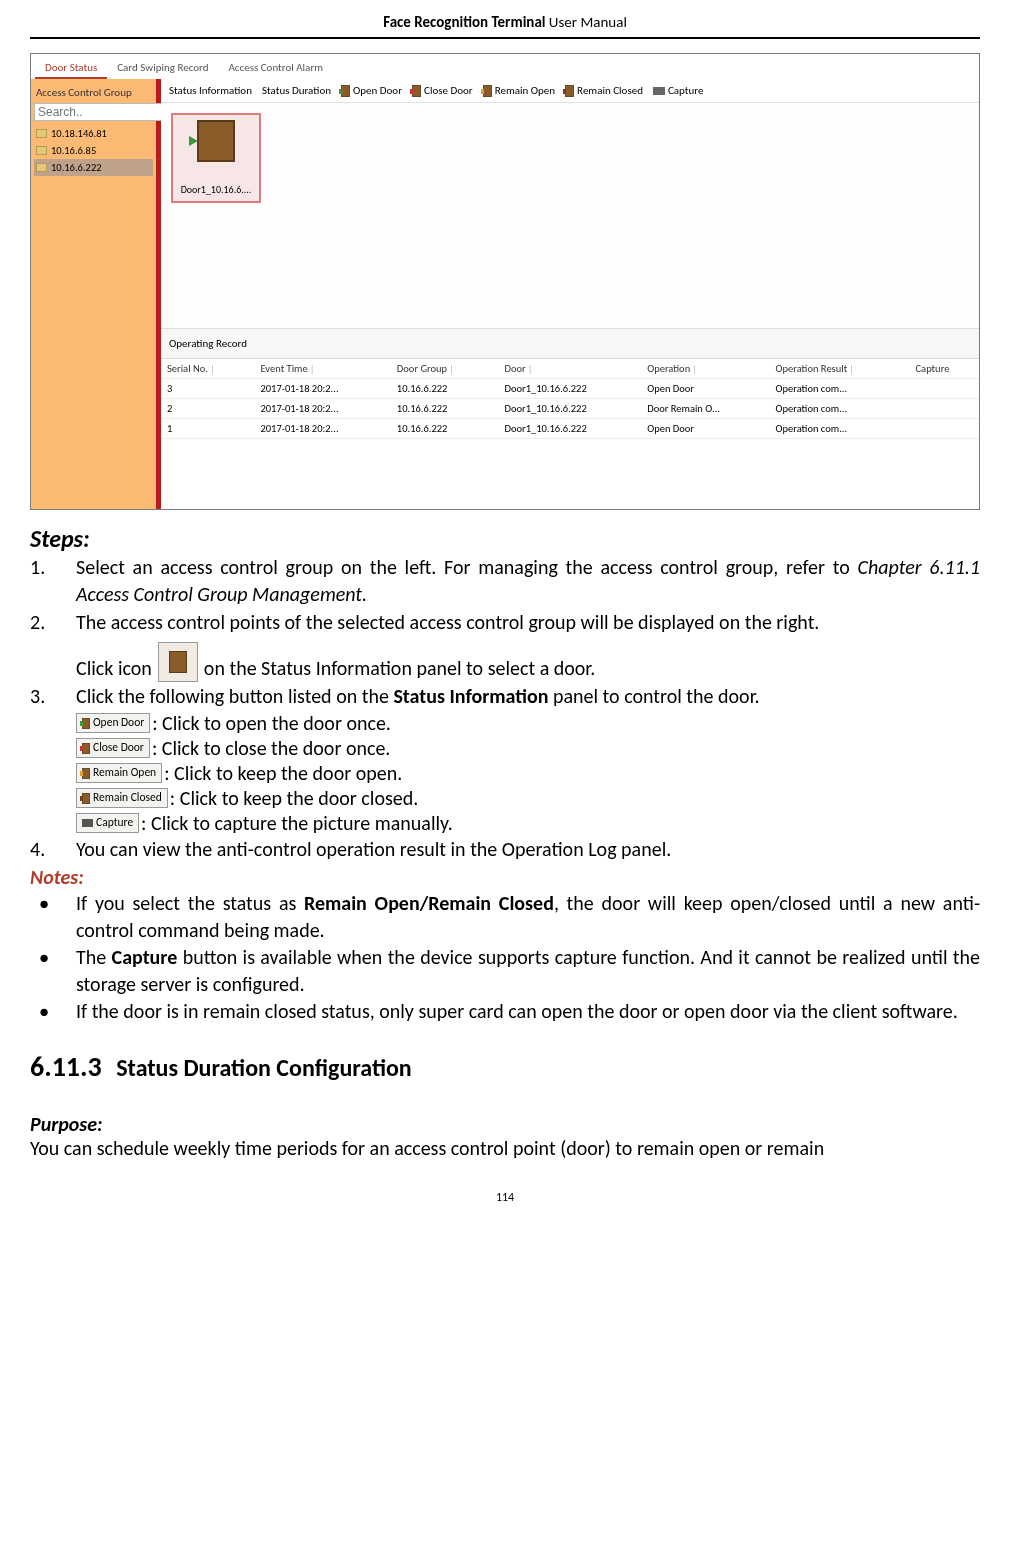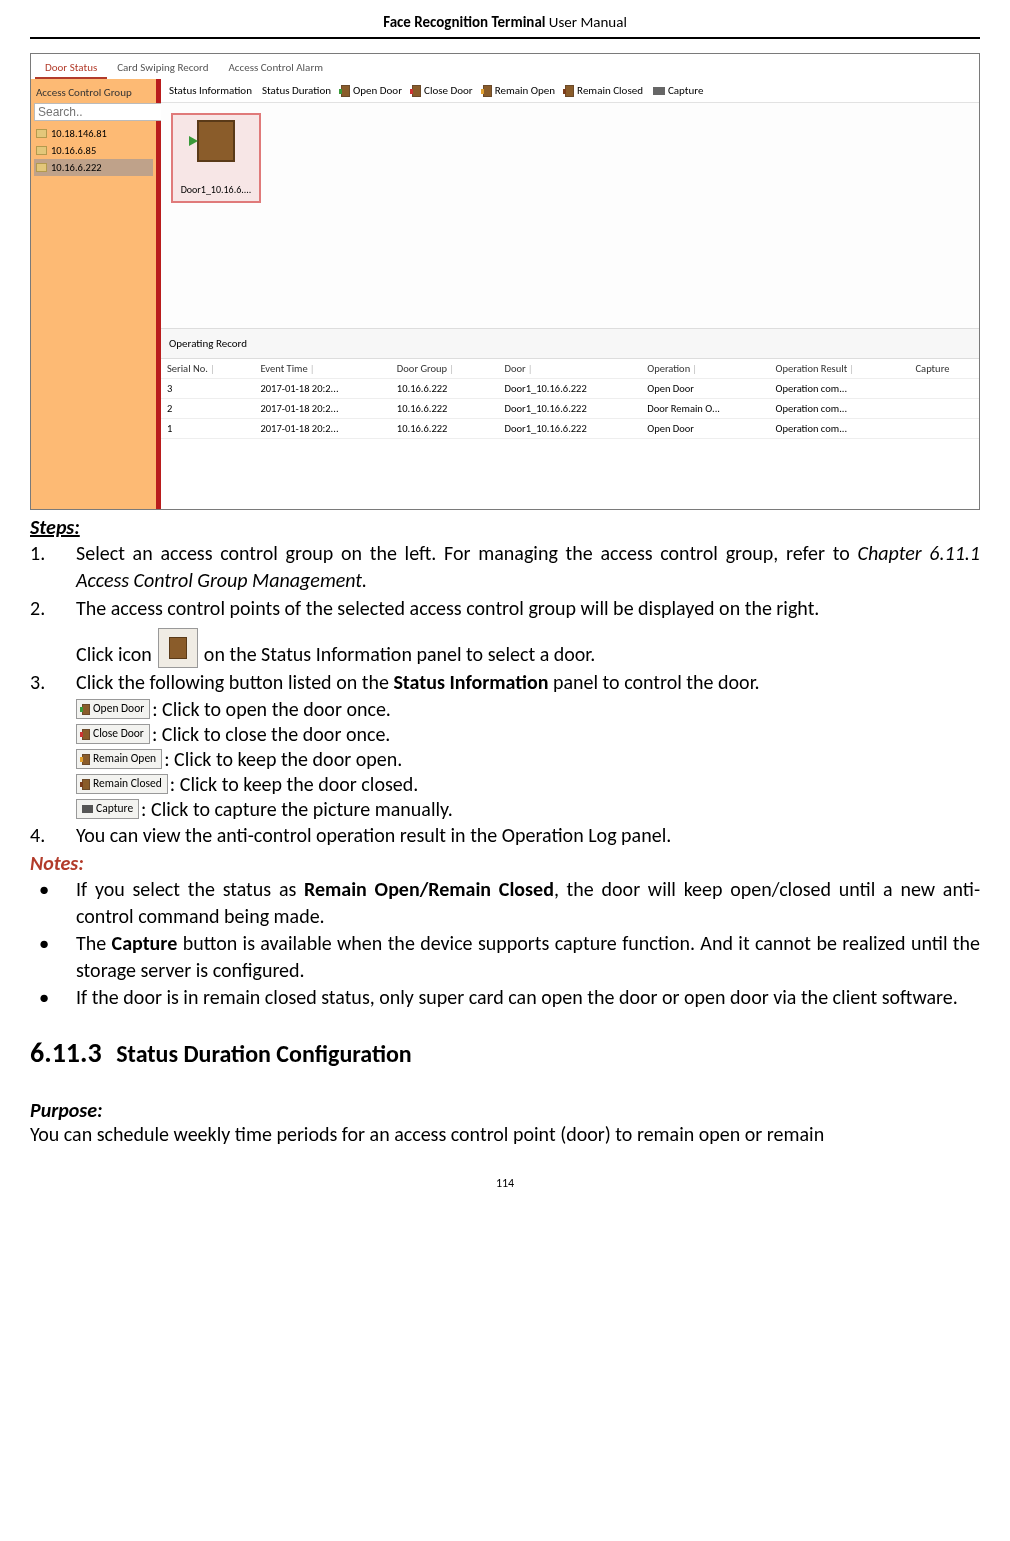--- a/index.html
+++ b/index.html
@@ -101,21 +101,21 @@
     background:#f7f7f7;
   }
   .ss-table { width:100%; border-collapse:collapse; font-size:10.5px; }
   .ss-table th, .ss-table td {
     text-align:left; padding:3px 6px; border-bottom:1px solid #eee;
   }
   .ss-table th { font-weight:normal; color:#333; }
   .ss-table th .sep { color:#bbb; padding:0 2px; }
 
   
-  .steps-h { font-weight:bold; font-style:italic; font-size:20px; margin-top:5px;text-decoration:underline; }
+  .steps-h { font-weight:bold; font-style:italic; font-size:24px; margin-top:14px; }
   ol.steps { list-style:none; padding-left:0; font-size:20px; line-height:1.35; }
   ol.steps > li { display:flex; gap:18px; margin-top:1px; }
   ol.steps > li > .num { width:28px; }
   ol.steps > li > .body { flex:1; }
   .chap-ref { font-style:italic; }
   .justify { text-align:justify; }
   .sub-indent { margin-left:0; margin-top:2px; }
   .icon-line { display:flex; align-items:flex-end; gap:6px; margin-top:6px; }
   .icon-door-mini {
     width:40px; height:40px; border:1px solid #999; background:#f0ece4;

